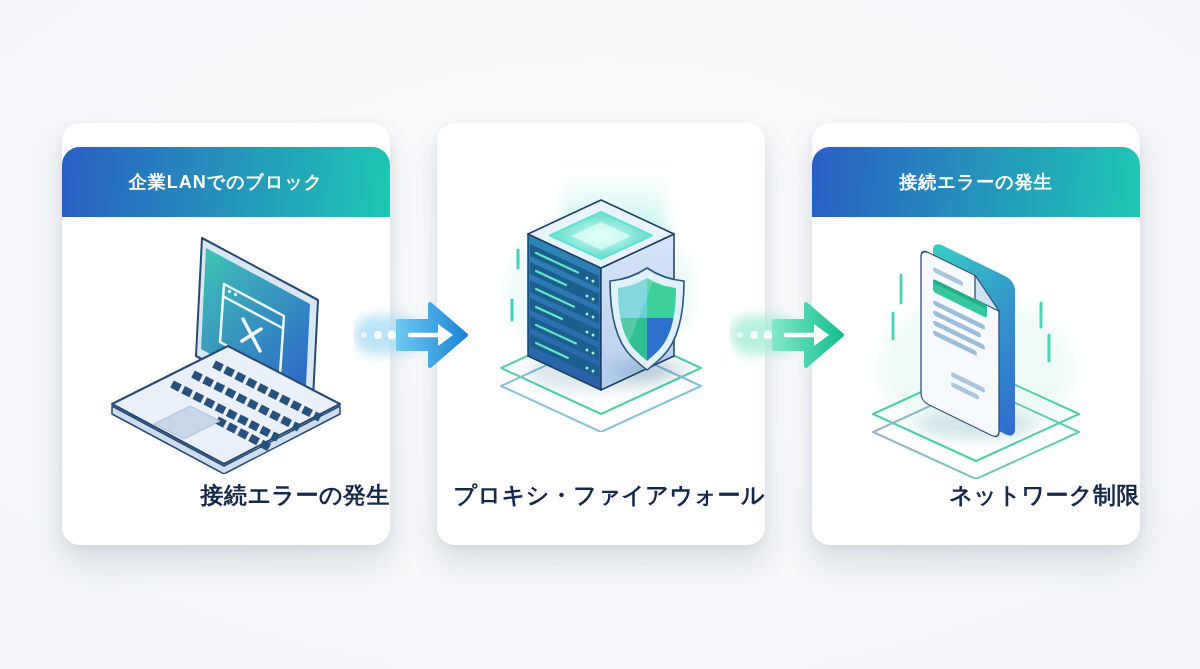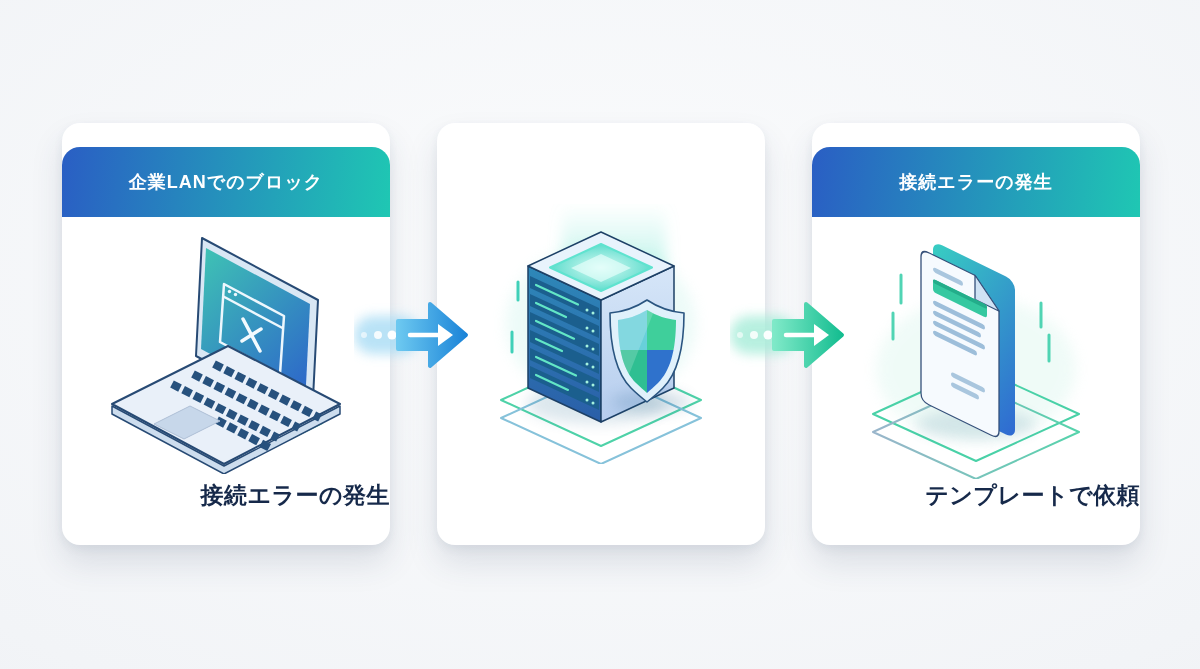--- a/index.html
+++ b/index.html
@@ -175,20 +175,21 @@
           <g clip-path="url(#sv-shieldclip)">
             <rect x="144" y="96" width="37" height="50" fill="#68d0da"></rect>
             <rect x="181" y="96" width="37" height="50" fill="#3fcf9b"></rect>
             <rect x="144" y="146" width="37" height="52" fill="#2fbf92"></rect>
             <rect x="181" y="146" width="37" height="52" fill="#2f72cc"></rect>
             <path d="M150,112 L190,102 L160,178 L146,150 Z" fill="#ffffff" opacity="0.18"></path>
           </g>
         </g>
       </svg>
     </div>
+    <div class="card-caption">プロキシ・ファイアウォール</div>
   </div>
 
   <svg class="arrow arrow--2" viewBox="0 0 116 90">
     <defs>
       <linearGradient id="a2-body" x1="0" y1="0" x2="1" y2="0">
         <stop offset="0" stop-color="#7fe9c8"></stop>
           <stop offset="1" stop-color="#14bd90"></stop>
       </linearGradient>
       <filter id="a2-blur" x="-60%" y="-60%" width="220%" height="220%">
           <feGaussianBlur stdDeviation="6"></feGaussianBlur>
@@ -246,16 +247,16 @@
             <rect x="12" y="45" width="52" height="5" rx="2.5" fill="#9dbeda"></rect>
             <rect x="12" y="55" width="48" height="5" rx="2.5" fill="#9dbeda"></rect>
             <rect x="12" y="65" width="52" height="5" rx="2.5" fill="#9dbeda"></rect>
             <rect x="12" y="75" width="44" height="5" rx="2.5" fill="#9dbeda"></rect>
             <rect x="30" y="108" width="34" height="5" rx="2.5" fill="#a9c6de"></rect>
             <rect x="30" y="118" width="28" height="5" rx="2.5" fill="#a9c6de"></rect>
           </g>
         </g>
       </svg>
     </div>
-    <div class="card-caption">テンプレートで依頼</div>
+    <div class="card-caption">ネットワーク制限</div>
   </div>
 
 </div>
 
 </body></html>

